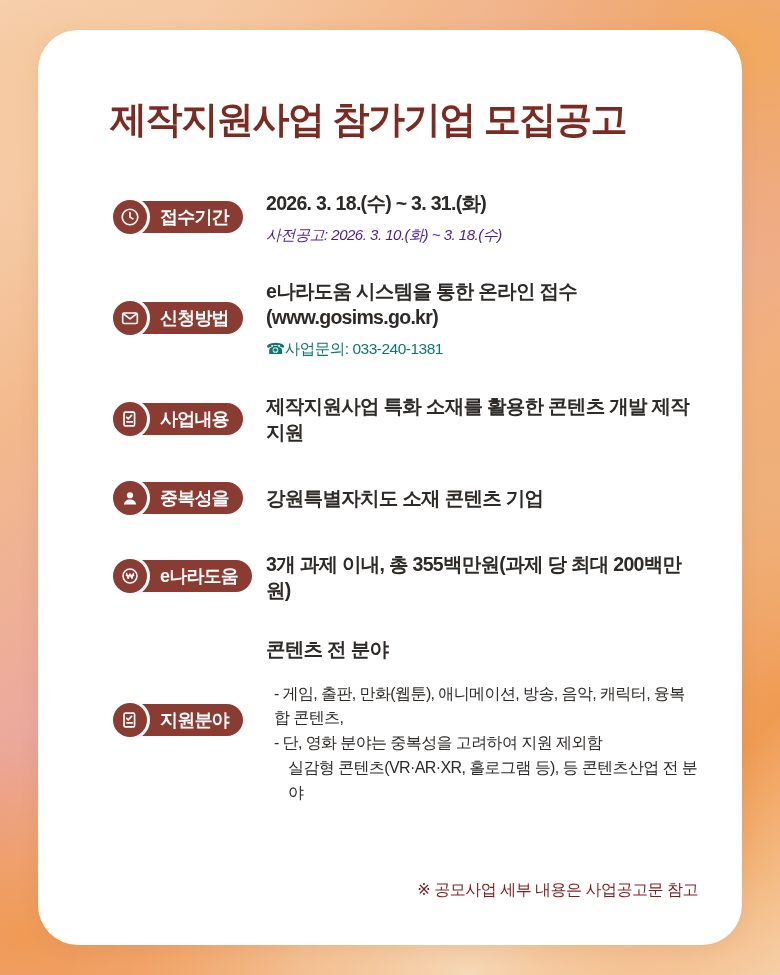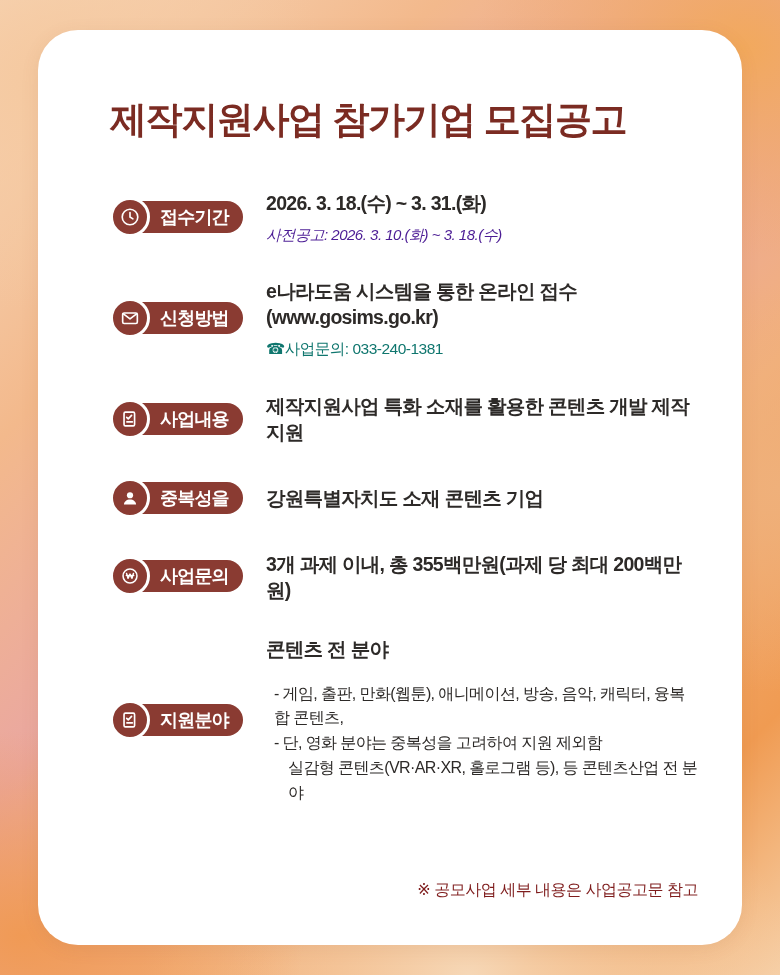--- a/index.html
+++ b/index.html
@@ -202,21 +202,21 @@
             </svg>
           </div>
         </div>
         <div class="content">
           <div class="c-main">강원특별자치도 소재 콘텐츠 기업</div>
         </div>
       </div>
 
       <div class="row">
         <div class="tagwrap">
-          <div class="pill">사업문의</div>
+          <div class="pill">e나라도움</div>
           <div class="circle">
             <svg width="22" height="22" viewBox="0 0 24 24" fill="none" stroke="#ffffff" stroke-width="1.7">
               <circle cx="12" cy="12" r="7.6"></circle>
               <path d="M8.3 9.4l1.6 5 2.1-4.4 2.1 4.4 1.6-5" stroke-linecap="round" stroke-linejoin="round"></path>
               <path d="M7.3 11.4h9.4" stroke-width="1.2"></path>
             </svg>
           </div>
         </div>
         <div class="content">
           <div class="c-main">3개 과제 이내, 총 355백만원(과제 당 최대 200백만원)</div>

